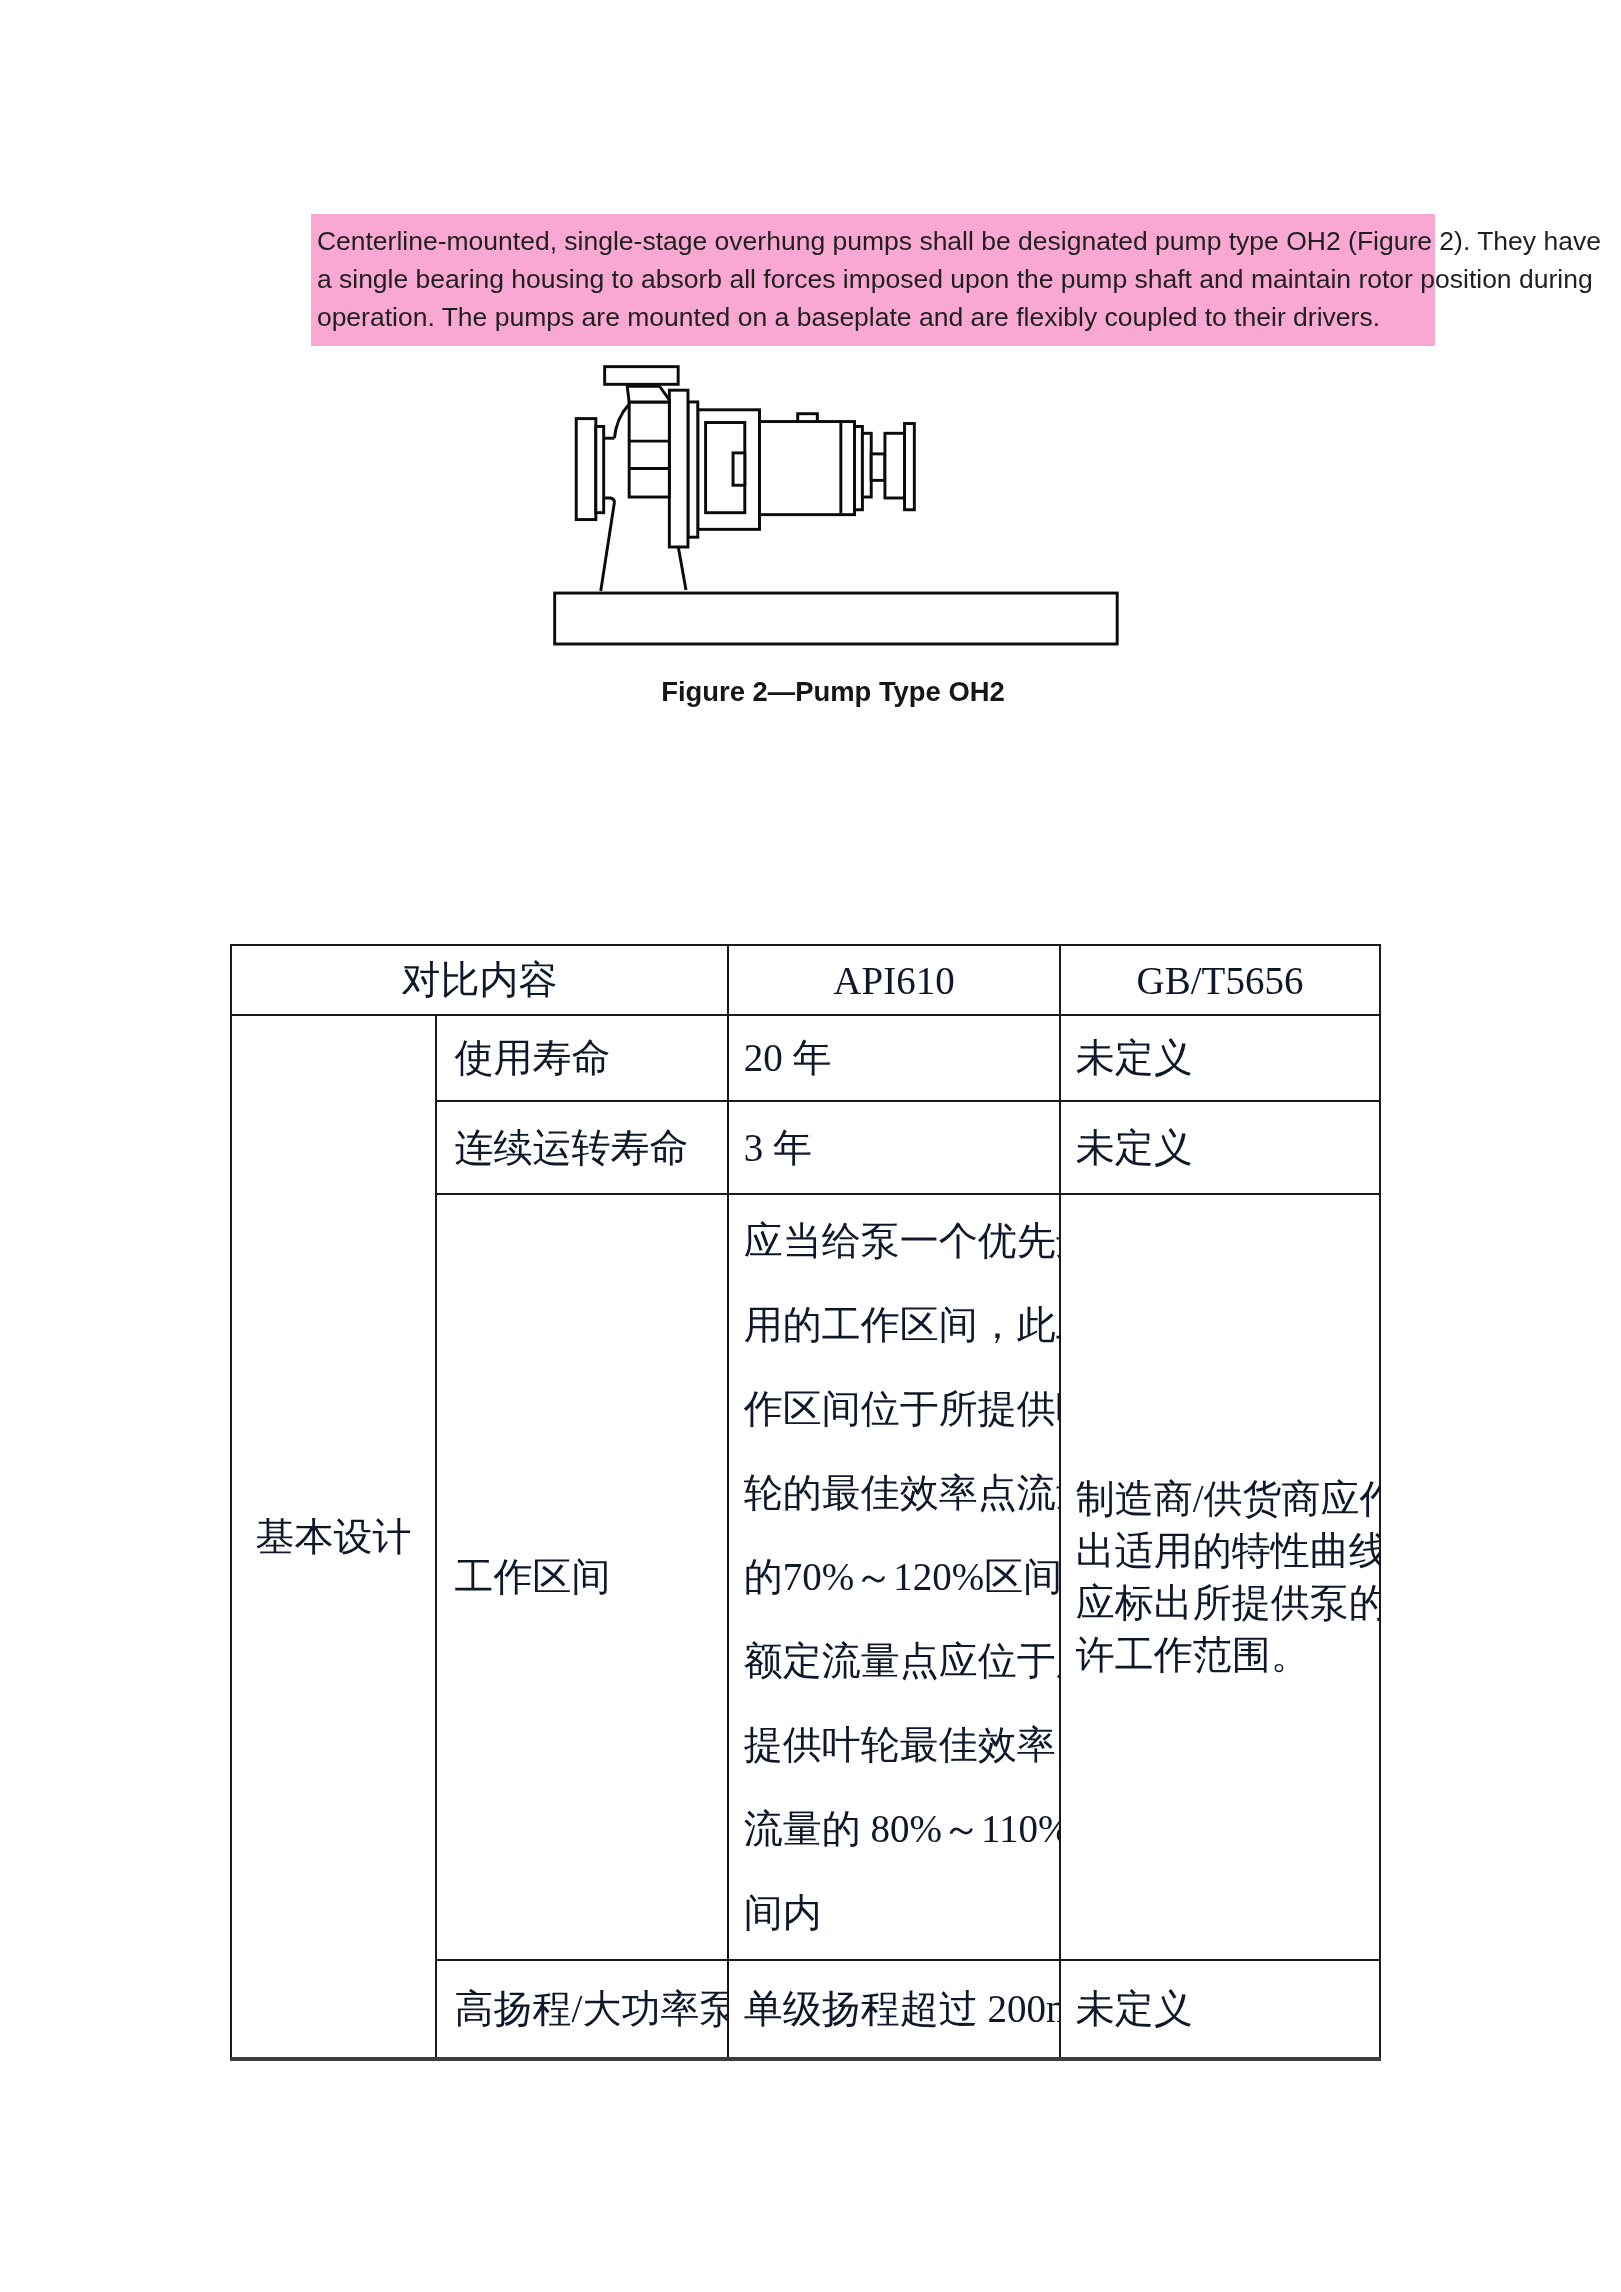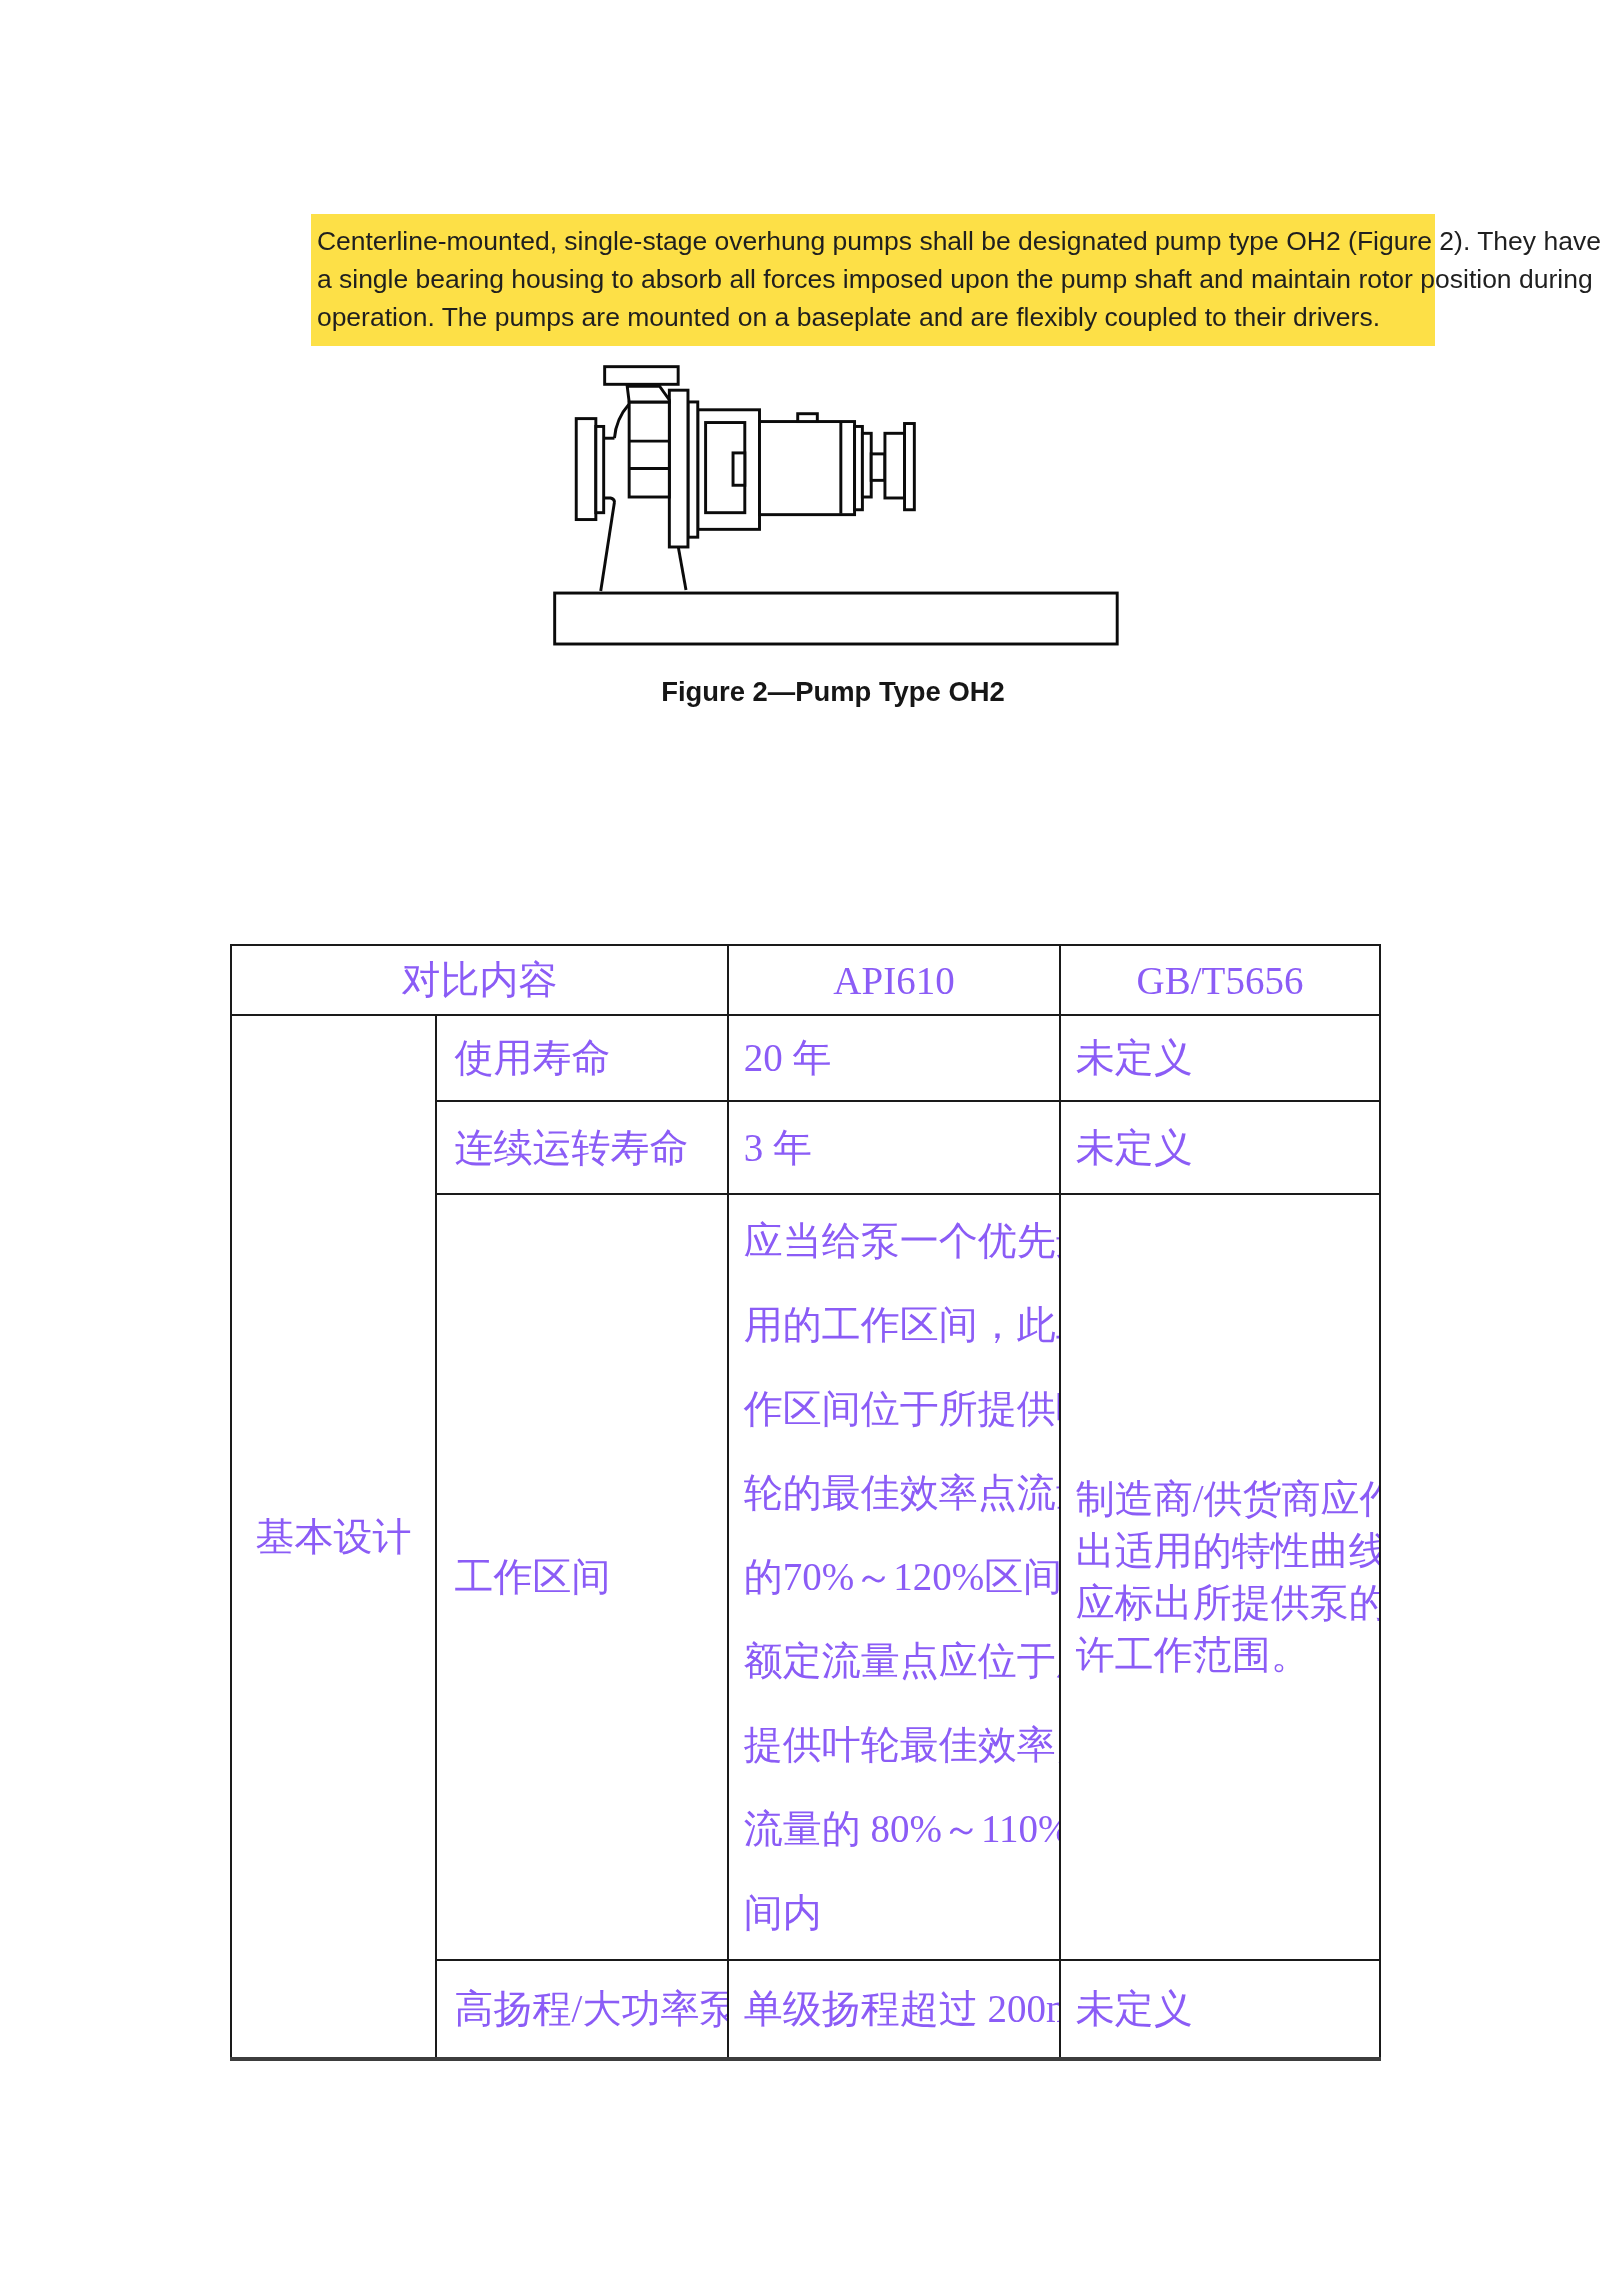--- a/index.html
+++ b/index.html
@@ -8,21 +8,21 @@
     width:1621px;height:2293px;
     background:#ffffff;
     overflow:hidden;
     font-family:"Liberation Serif","DejaVu Serif",serif;
     color:#000;
   }
   
   .en-para{
     position:absolute;left:311px;top:214px;width:1112px;
     padding:7.8px 5.9px 9.8px 5.9px;
-    background:#fde047;
+    background:#f9a8d4;
     font-family:"Liberation Sans","DejaVu Sans",sans-serif;
     font-size:26.5px;line-height:38px;color:#1f1f1f;
     white-space:pre;
   }
   
   .pump-fig{
     position:absolute;left:539px;top:348px;width:588px;height:299px;
   }
   .pump-fig *{stroke:#0b0b0b;stroke-width:3;fill:#ffffff;stroke-linejoin:miter;}
   .pump-fig .ln{fill:none;}
@@ -39,21 +39,21 @@
     font-size:41px;line-height:80px;color:#000;
     text-indent:57px;
     white-space:pre;
     letter-spacing:-1px;
   }
   
   .cmp-table{
     position:absolute;left:230px;top:944px;
     border-collapse:collapse;table-layout:fixed;
     width:1149px;
-    font-size:39px;color:#8b5cf6;
+    font-size:39px;color:#0f172a;
     border-top:2.9px solid #2e2e2e;
     border-left:2px solid #1a1a1a;
     border-right:2px solid #1a1a1a;
     border-bottom:4.9px solid #3d3d3d;
   }
   .cmp-table td{
     border:2px solid #1a1a1a;
     vertical-align:middle;
     white-space:pre;
     overflow:hidden;

